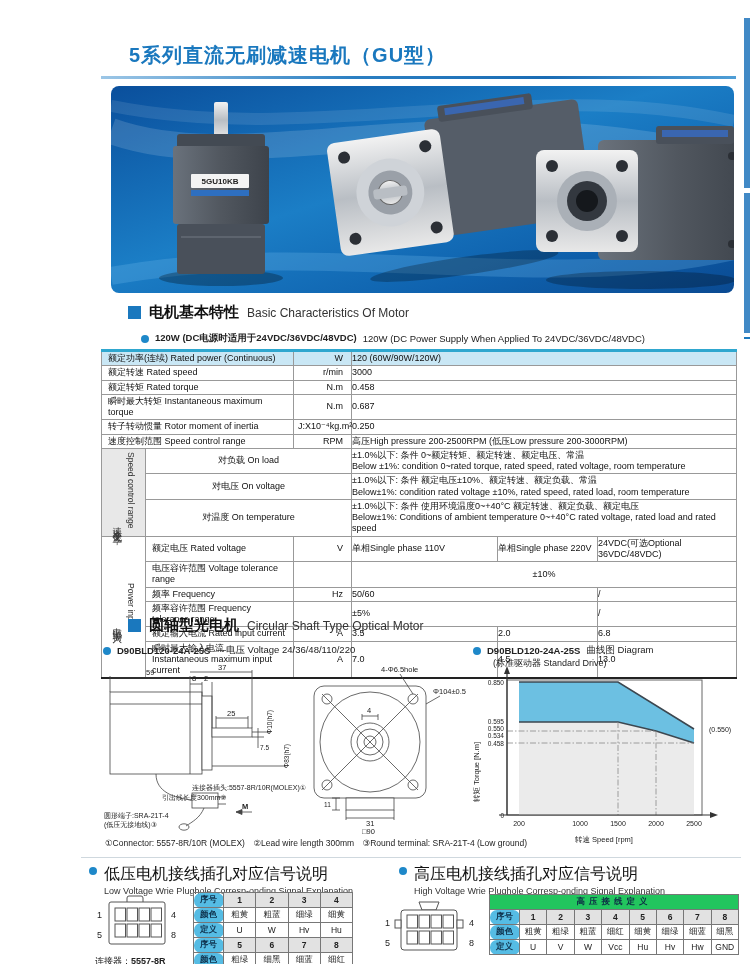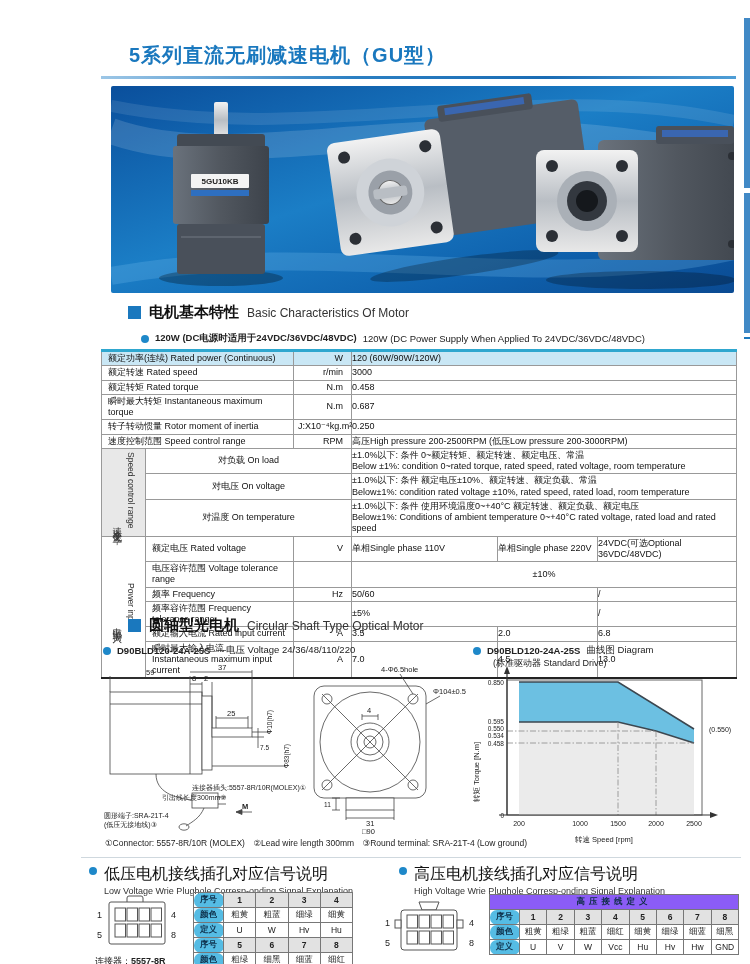--- a/index.html
+++ b/index.html
@@ -3,21 +3,21 @@
 <meta charset="utf-8">
 <style>
   html,body{margin:0;padding:0;background:#fff;}
   .page{position:relative;width:750px;height:964px;background:#fff;overflow:hidden;
         font-family:"Liberation Sans","DejaVu Sans",sans-serif;color:#222;margin-left:41px;}
   
   .title{position:absolute;left:88px;top:42px;font-size:20px;font-weight:bold;color:#1a78be;letter-spacing:1px;}
   .title-divider{position:absolute;left:60px;top:76px;width:635px;height:3px;
     background:linear-gradient(90deg,#9cc6e6,#2b7fc2 40%,#1a6cb4 70%,#4f9ed6);}
   
-  .banner{position:absolute;left:70px;top:86px;width:623px;height:207px;border-radius:2px;overflow:hidden;}
+  .banner{position:absolute;left:70px;top:86px;width:623px;height:207px;border-radius:8px;overflow:hidden;}
   
   .sec{position:absolute;left:60px;display:flex;align-items:baseline;gap:8px;padding-left:27px;}
   .sec .sq{width:13px;height:13px;background:#1a78be;align-self:center;}
   .sec .cn{font-size:15px;font-weight:bold;color:#111;}
   .sec .en{font-size:12px;color:#333;}
   .bullet-line{position:absolute;left:62px;display:flex;align-items:center;gap:6px;font-size:9.5px;color:#222;padding-left:38px;}
   .dot{width:8px;height:8px;border-radius:50%;background:#1e88c9;flex:0 0 auto;}
   .b-bold{font-weight:bold;}
   
   table.spec{position:absolute;left:60px;top:349px;width:635px;border-collapse:collapse;table-layout:fixed;
@@ -41,21 +41,21 @@
   svg text{font-family:"Liberation Sans","DejaVu Sans",sans-serif;fill:#222;}
   .footnote{position:absolute;left:64px;top:838px;font-size:8.5px;color:#222;}
   
   .bottom{position:absolute;left:40px;top:857px;width:660px;height:105px;border-top:1px solid #cfd8de;}
   .bv-title-cn{font-size:16px;font-weight:normal;color:#111;}
   .bv-title-en{font-size:9px;color:#333;margin-top:1px;}
   table.pin{border-collapse:collapse;table-layout:fixed;font-size:8.5px;}
   table.pin td{border:0.8px solid #777;text-align:center;padding:1px 0;height:12px;background:#fff;color:#222;}
   table.pin td.lab{background:#55bce4;color:#10334e;font-weight:bold;border-radius:7px;}
   table.pin td.shade{background:#e2e2e2;font-weight:bold;}
-  table.pin td.htitle{background:#8b5cf6;font-weight:bold;color:#0d2d45;letter-spacing:4px;}
+  table.pin td.htitle{background:#22c55e;font-weight:bold;color:#0d2d45;letter-spacing:4px;}
   .conn-label{font-size:9px;color:#222;margin-top:4px;}
   .conn-label b{font-weight:bold;}
   
   .sb-block{position:absolute;left:703px;width:40px;background:#4189c6;display:flex;align-items:center;justify-content:center;}
   .sb-cn{writing-mode:vertical-rl;color:#fff;font-weight:bold;font-size:14px;letter-spacing:4px;}
   .sb-en{writing-mode:vertical-rl;color:#fff;font-size:8.5px;letter-spacing:1.5px;}
   .sb-rule{position:absolute;left:703px;top:337px;width:40px;height:2px;background:#1a78be;}
   .sb-page{position:absolute;left:703px;top:344px;width:40px;text-align:center;color:#1a78be;font-weight:bold;font-size:10px;}
   .sb-feat{position:absolute;left:712px;top:372px;writing-mode:vertical-rl;color:#1a78be;font-size:9px;letter-spacing:2px;height:560px;}
 </style>

